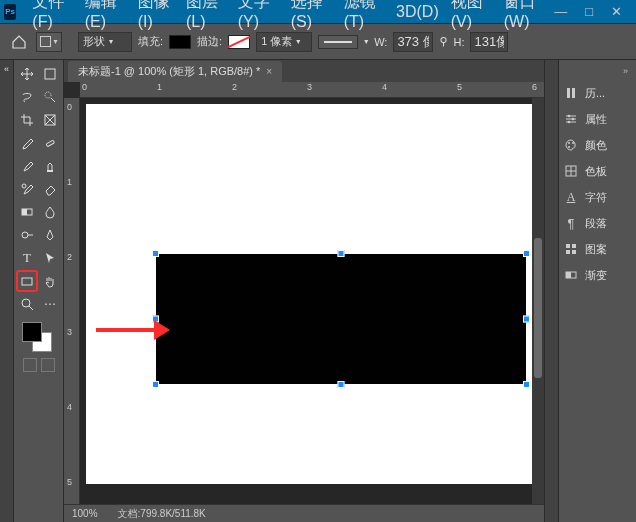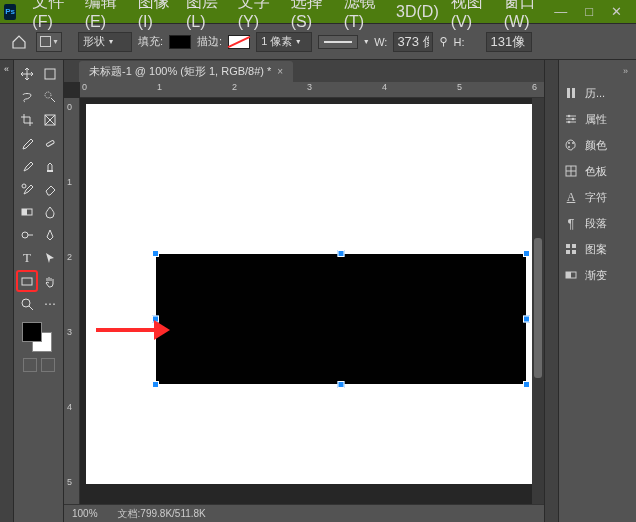--- a/index.html
+++ b/index.html
@@ -1,19 +1,19 @@
 <!DOCTYPE html>
 <html><head>
 <meta charset="utf-8">
 <style>
   * { box-sizing: border-box; margin: 0; padding: 0; font-family: "Microsoft YaHei", sans-serif; }
   body { background: #535353; width: 636px; height: 522px; overflow: hidden; color: #ddd; font-size: 11px; }
 
   
-  .titlebar { height: 24px; background: #4d7c0f; display: flex; align-items: center; padding: 0 4px; border-bottom: 1px solid #2a2a2a; }
+  .titlebar { height: 24px; background: #0369a1; display: flex; align-items: center; padding: 0 4px; border-bottom: 1px solid #2a2a2a; }
   .ps-logo { width: 16px; height: 16px; background: #001e36; color: #31a8ff; font-weight: bold; font-size: 8px; display: flex; align-items: center; justify-content: center; border-radius: 2px; margin-right: 10px; }
   .menu-item { padding: 0 6px; cursor: default; font-size: 16px; }
   .window-ctrls { margin-left: auto; display: flex; gap: 18px; padding-right: 10px; color: #ccc; font-size: 13px; }
 
   
   .optbar { height: 36px; background: #535353; display: flex; align-items: center; gap: 6px; padding: 0 8px; border-bottom: 1px solid #2a2a2a; }
   .opt-home { width: 22px; height: 22px; display:flex; align-items:center; justify-content:center; }
   .shape-preset { width: 26px; height: 20px; border:1px solid #333; background:#5a5a5a; display:flex; align-items:center; justify-content:center; gap:2px;}
   .shape-preset .sq { width:11px; height:11px; border:1px solid #ccc; }
   .shape-preset .caret{font-size:8px;color:#ccc;}
@@ -37,21 +37,21 @@
   .tool{width:20px;height:20px;display:flex;align-items:center;justify-content:center;color:#ddd;cursor:default;border-radius:2px;}
   .tool.highlight{outline:2px solid #ff2a2a;outline-offset:-1px;}
   .colorsw{margin-top:6px;position:relative;height:34px;}
   .colorsw .fg{position:absolute;left:6px;top:2px;width:20px;height:20px;background:#000;border:1px solid #888;}
   .colorsw .bg{position:absolute;left:16px;top:12px;width:20px;height:20px;background:#fff;border:1px solid #888;}
   .smallrow{display:flex;gap:4px;justify-content:center;margin-top:4px;}
   .smallrow div{width:14px;height:14px;border:1px solid #777;}
 
   
   .docarea{flex:1;display:flex;flex-direction:column;background:#2b2b2b;}
-  .tabs{height:22px;background:#424242;display:flex;align-items:flex-end;padding-left:15px;}
+  .tabs{height:22px;background:#424242;display:flex;align-items:flex-end;padding-left:4px;}
   .tab{background:#535353;padding:3px 10px 3px 10px;font-size:11px;border-top-left-radius:3px;border-top-right-radius:3px;display:flex;gap:6px;align-items:center;}
   .tab .x{font-size:10px;color:#bbb;}
   .ruler-h{height:16px;background:#535353;display:flex;margin-left:16px;position:relative;border-bottom:1px solid #333;}
   .ruler-h .tick{position:absolute;top:0;font-size:9px;color:#ccc;}
   .docbody{flex:1;display:flex;}
   .ruler-v{width:16px;background:#535353;position:relative;border-right:1px solid #333;}
   .ruler-v .tick{position:absolute;left:3px;font-size:9px;color:#ccc;}
   .canvaswrap{flex:1;background:#262626;position:relative;overflow:hidden;}
   .canvas{position:absolute;left:6px;top:6px;width:450px;height:380px;background:#fff;}
   .rect{position:absolute;left:70px;top:150px;width:370px;height:130px;background:#010101;}
@@ -122,21 +122,21 @@
       <span class="caret">▾</span>
   </div>
   <div class="linepicker">
       <div></div>
     </div>
   <span class="caret" style="font-size:8px">▾</span>
   <span class="lbl">W:</span>
   <input class="numfield" value="373 像" style="">
   <span style="font-size:11px;">⚲</span>
   <span class="lbl">H:</span>
-  <input class="numfield" style="width: 46px; margin-left: 16px;" value="131像">
+  <input class="numfield" style="width: 38px;" value="131像">
 </div>
 
 <div class="workspace">
 
   <div class="leftstrip">
     <span>«</span>
   </div>
 
   <div class="toolbar">
     <div class="toolgrid">

